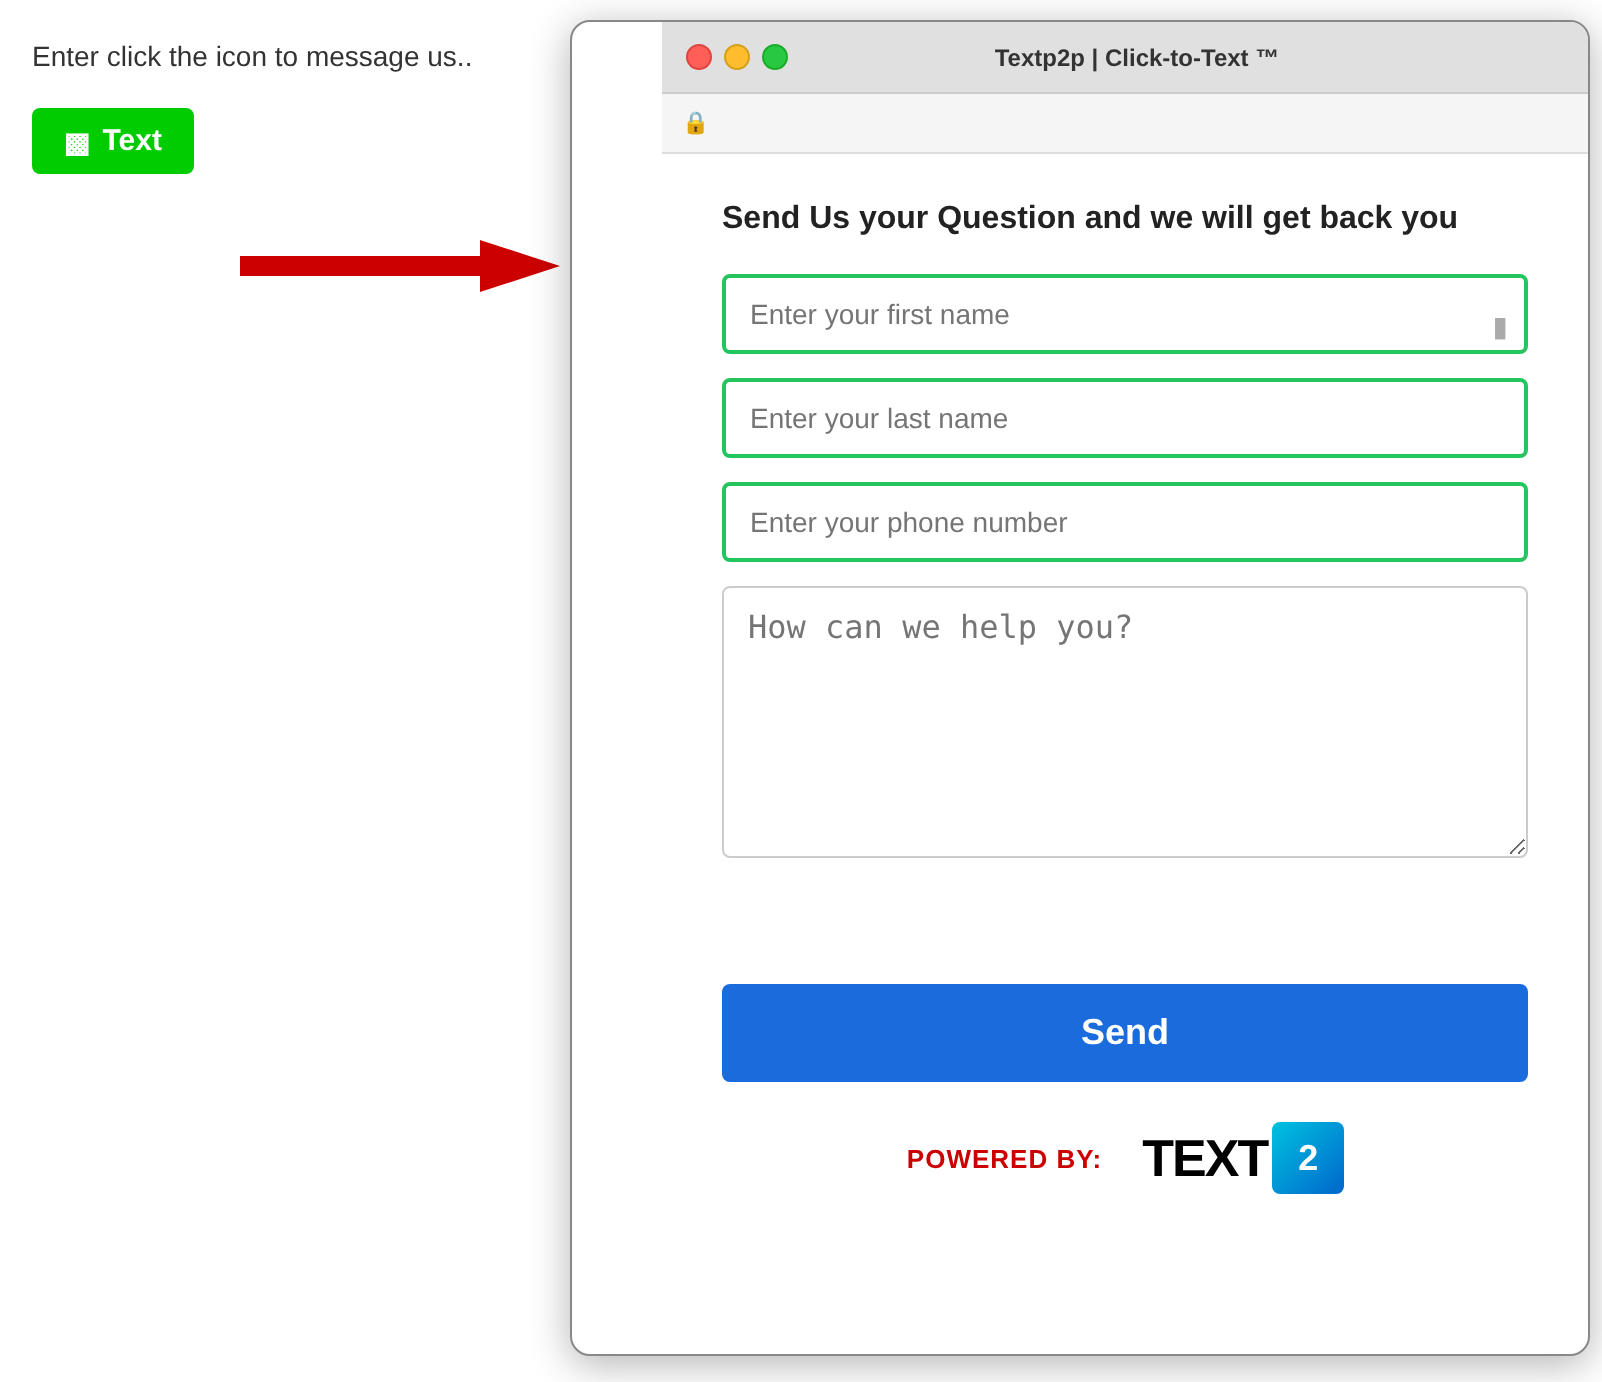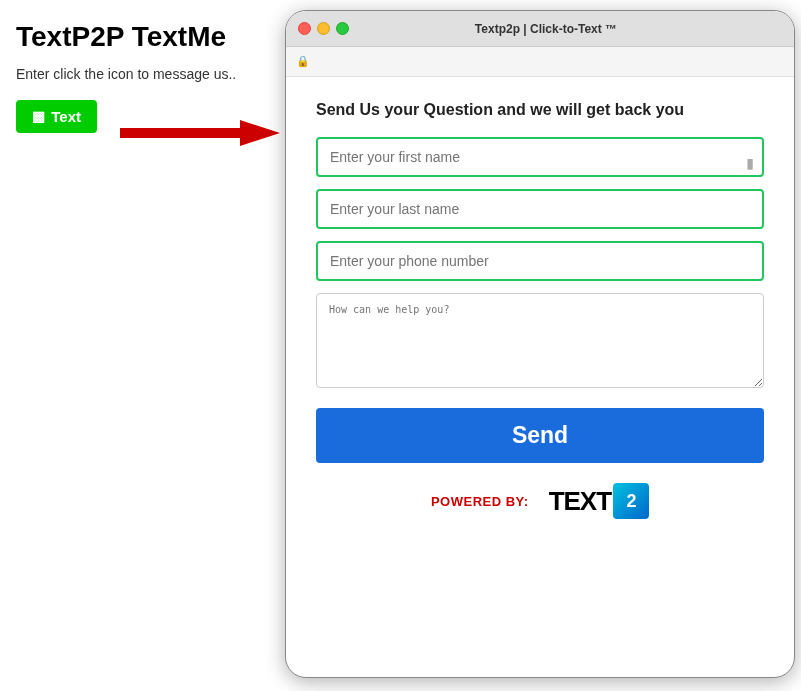--- a/index.html
+++ b/index.html
@@ -63,25 +63,26 @@
       height: 30px;
     }
 
     
     .browser-window {
       position: absolute;
       left: 285px;
       top: 10px;
       width: 510px;
       height: 668px;
-      border-radius: 21px;
+      border-radius: 10px;
       box-shadow: 0 4px 20px rgba(0,0,0,0.3);
       overflow: hidden;
       background: #fff;
       border: 1px solid #888;
+      padding-left: 45px;
     }
 
     .browser-titlebar {
       background: #e0e0e0;
       height: 36px;
       display: flex;
       align-items: center;
       padding: 0 12px;
       gap: 6px;
       border-bottom: 1px solid #ccc;
@@ -152,39 +153,40 @@
       color: #555;
       margin-bottom: 12px;
       outline: none;
     }
 
     .form-textarea {
       width: 100%;
       padding: 10px 12px;
       border: 1px solid #ccc;
       border-radius: 4px;
-      font-size: 10px;
+      font-size: 16px;
       color: #555;
       margin-bottom: 16px;
-      height: 95px;
+      height: 136px;
       resize: both;
       outline: none;
     }
 
     .send-button {
       width: 100%;
       padding: 14px;
       background: #1a6bdb;
       color: #fff;
-      font-size: 23px;
+      font-size: 18px;
       font-weight: 700;
       border: none;
       border-radius: 4px;
       cursor: pointer;
       margin-bottom: 20px;
+      margin-top: 42px;
     }
 
     .powered-by {
       text-align: center;
       display: flex;
       align-items: center;
       justify-content: center;
       gap: 20px;
     }
 
@@ -234,21 +236,20 @@
       top: 50%;
       transform: translateY(-50%);
       color: #aaa;
       font-size: 14px;
     }
   </style>
 </head>
 <body>
 
 <div class="page-area">
-  <h1 class="page-title">TextP2P TextMe</h1>
   <p class="page-subtitle">Enter click the icon to message us..</p>
   <button class="text-button">
     <span class="chat-icon">▩</span>
     <span>Text</span>
   </button>
 </div>
 
 <svg class="arrow" viewBox="0 0 160 30" xmlns="http://www.w3.org/2000/svg">
   <polygon points="0,10 120,10 120,2 160,15 120,28 120,20 0,20" fill="#cc0000"></polygon>
 </svg>

